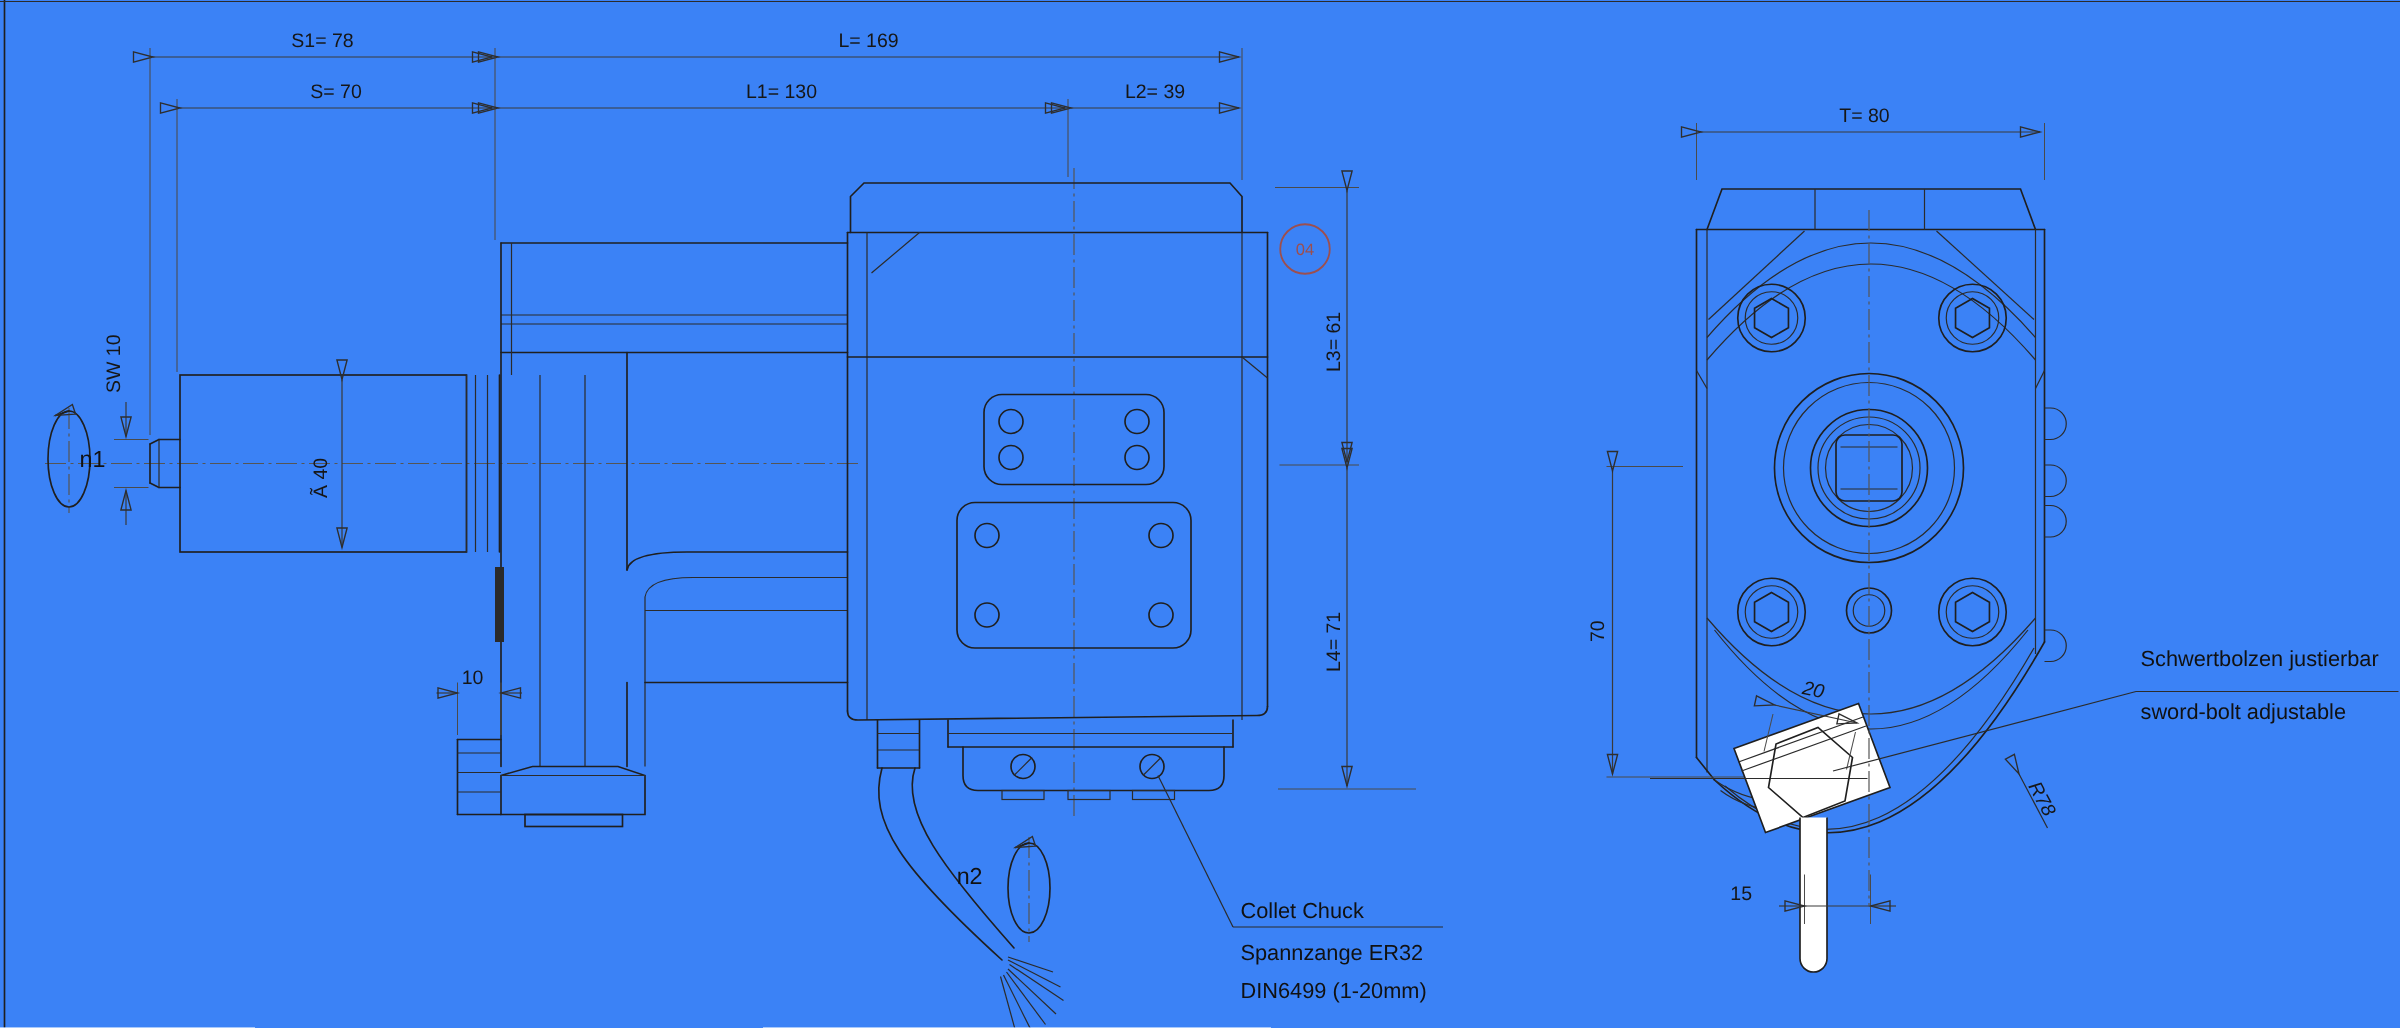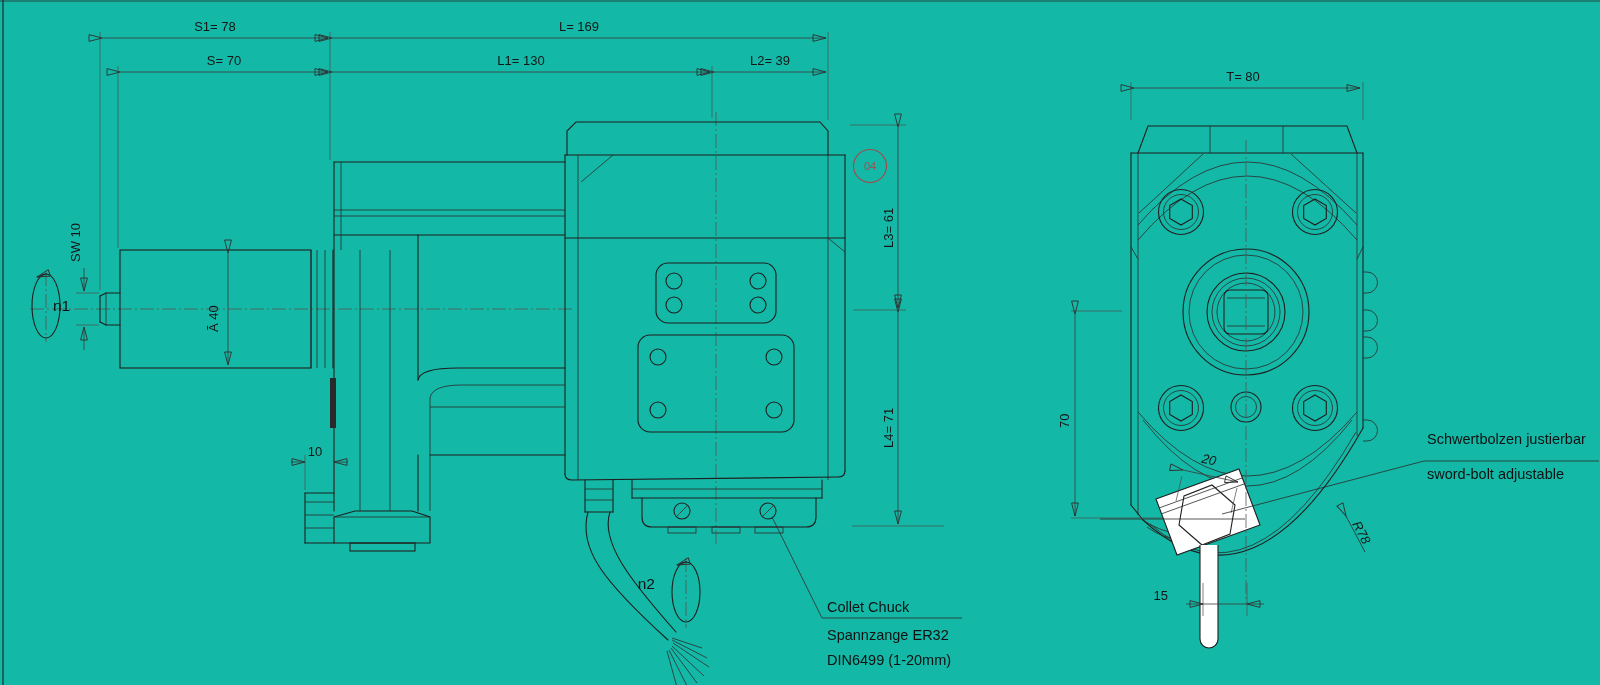--- a/index.html
+++ b/index.html
@@ -1,16 +1,16 @@
 <!DOCTYPE html>
 <html><head>
 <meta charset="utf-8">
 <style>
   html,body{margin:0;padding:0;background:#ffffff;}
-  .sheet{position:relative;width:1600px;height:685px;background:#14b8a6;overflow:hidden;
+  .sheet{position:relative;width:1600px;height:685px;background:#3b82f6;overflow:hidden;
          font-family:"Liberation Sans", sans-serif;}
   svg{display:block}
   
   .part  {stroke:#1f1f1f;stroke-width:1.1;fill:none;stroke-linecap:round;}
   .fine  {stroke:#2b2b2b;stroke-width:0.8;fill:none;}
   .dimln {stroke:#3a3a3a;stroke-width:0.8;fill:none;}
   .ext   {stroke:#4a4a4a;stroke-width:0.7;fill:none;}
   .cl    {stroke:#555555;stroke-width:0.8;fill:none;stroke-dasharray:14 3 2 3;}
   .wfill {fill:#ffffff;stroke:#1f1f1f;stroke-width:1.1;}
   .dimtx {font-size:13px;fill:#161616;}

